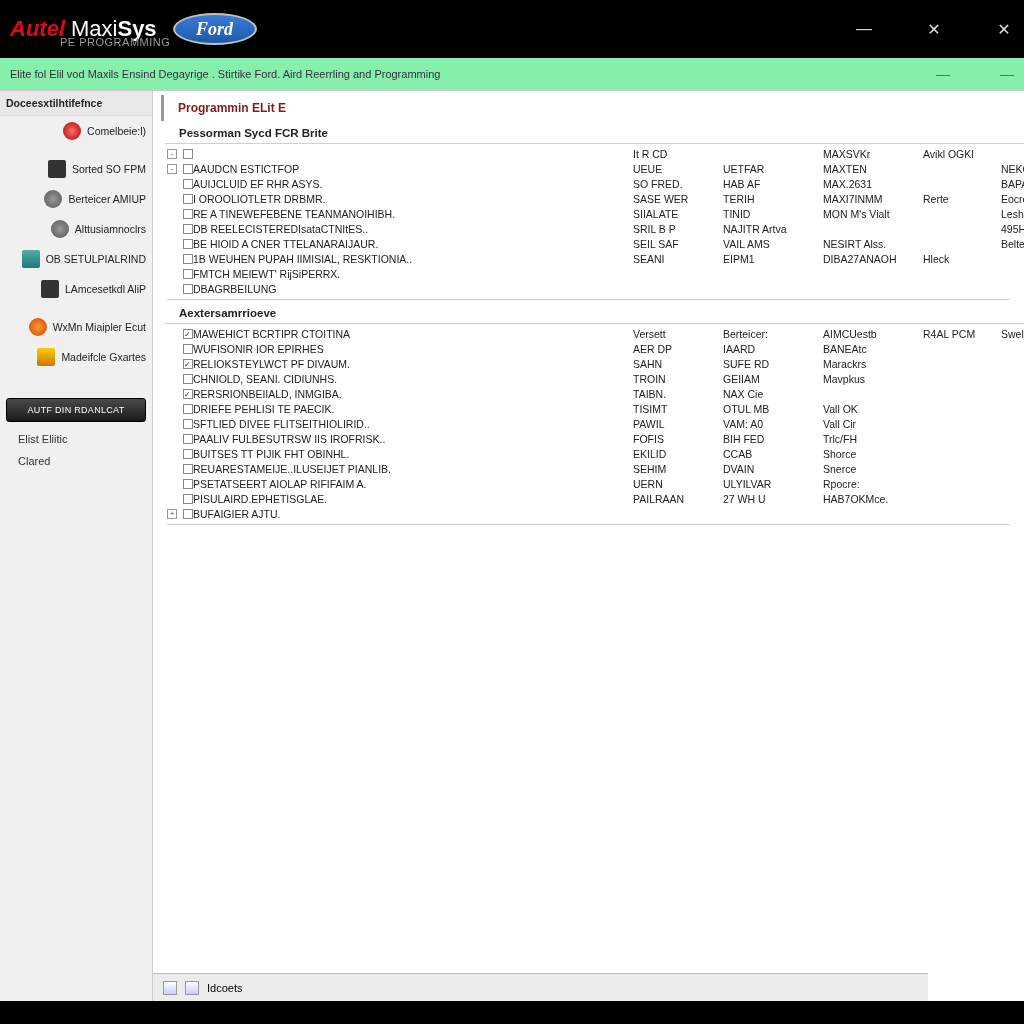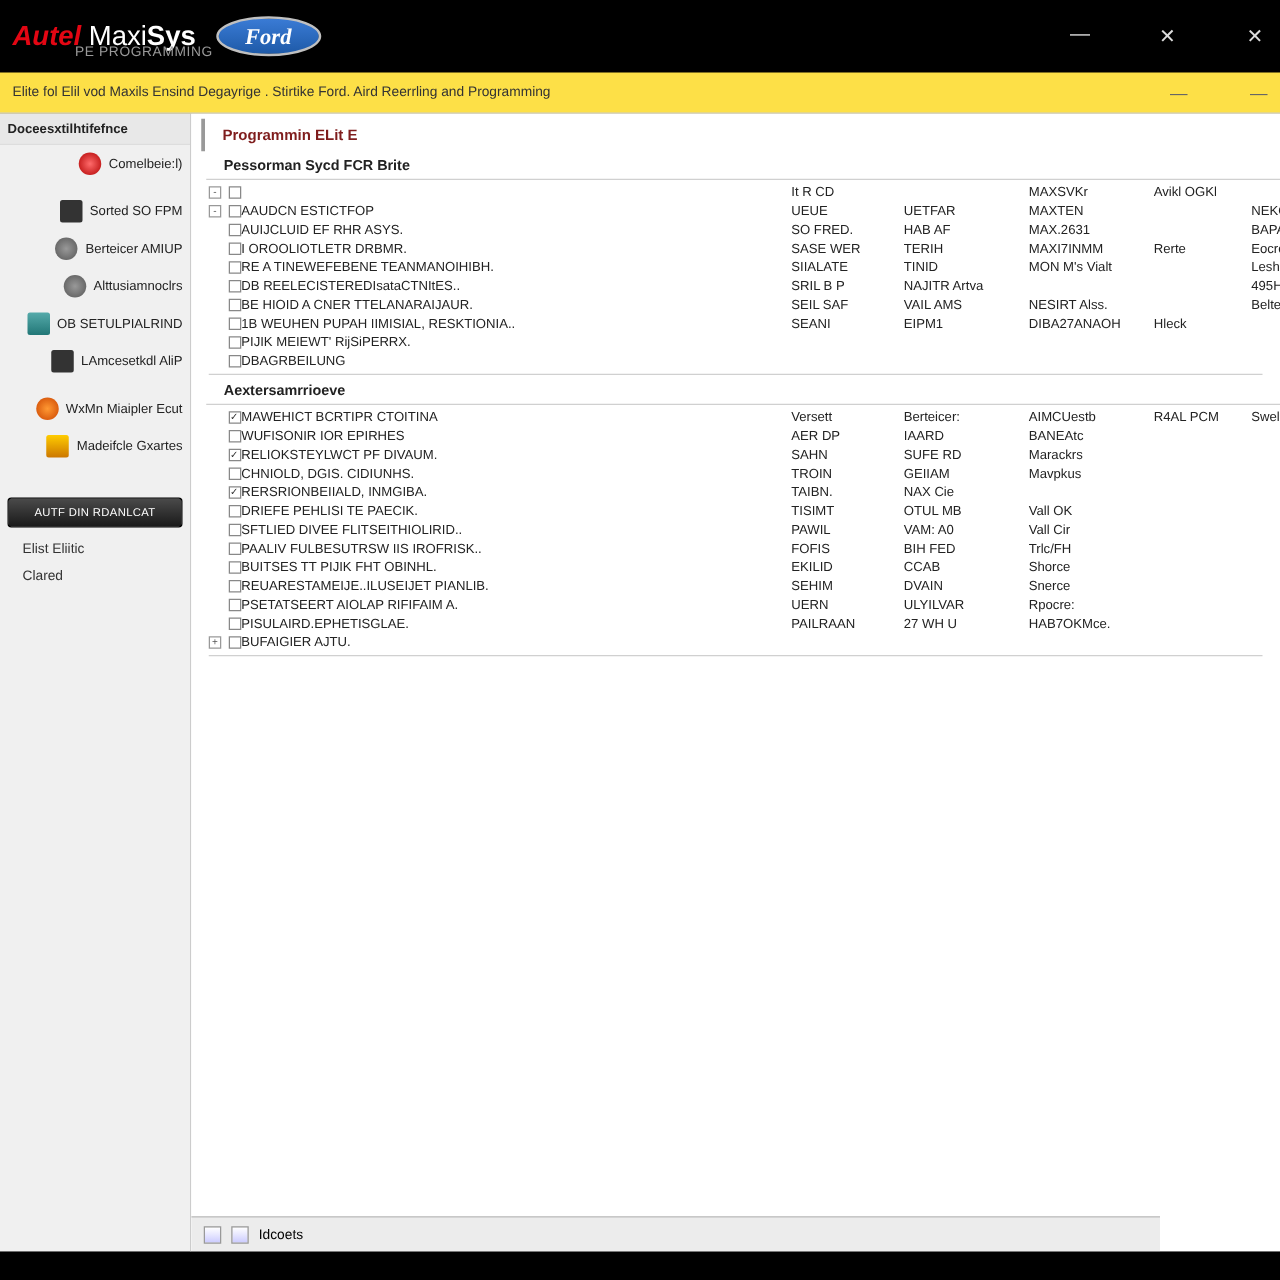--- a/index.html
+++ b/index.html
@@ -7,21 +7,21 @@
     
     .titlebar { height: 58px; background: #000; display: flex; align-items: center; padding: 0 10px; position: relative; }
     .logo-autel { color: #e30613; font-weight: bold; font-size: 22px; font-style: italic; }
     .logo-maxisys { color: #fff; font-size: 22px; margin-left: 6px; }
     .logo-maxisys .sys { font-weight: bold; }
     .logo-sub { color: #999; font-size: 11px; margin-left: 6px; position: absolute; top: 36px; left: 54px; letter-spacing: 0.5px; }
     .ford-oval { margin-left: 16px; width: 84px; height: 32px; background: linear-gradient(#3a7bd5, #1e5aa8); border-radius: 50%; border: 2px solid #c0c0c0; display: flex; align-items: center; justify-content: center; color: #fff; font-style: italic; font-family: cursive; font-size: 18px; font-weight: bold; }
     .win-buttons { margin-left: auto; display: flex; gap: 50px; }
     .win-btn { color: #ddd; font-size: 16px; cursor: pointer; width: 20px; text-align: center; }
     
-    .subbar { height: 26px; background: #fde047; border-bottom: 1px solid #ccc; display: flex; align-items: center; padding: 16px 10px; font-size: 11px; color: #333; position: relative; }
+    .subbar { height: 26px; background: #86efac; border-bottom: 1px solid #ccc; display: flex; align-items: center; padding: 16px 10px; font-size: 11px; color: #333; position: relative; }
     .sub-win { margin-left: auto; display: flex; gap: 50px; font-size: 14px; color: #666; }
     
     .main { display: flex; height: 910px; background: #fff; }
     
     .sidebar { width: 153px; background: #f0f0f0; border-right: 1px solid #ccc; display: flex; flex-direction: column; font-size: 10.5px; }
     .side-header { padding: 6px 6px; font-weight: bold; border-bottom: 1px solid #ddd; background: #e8e8e8; font-size: 10.5px; color: #222; }
     .side-item { display: flex; align-items: center; padding: 6px 6px; gap: 6px; cursor: pointer; color: #222; justify-content: flex-end; }
     .side-icon { width: 18px; height: 18px; border-radius: 3px; display: flex; align-items: center; justify-content: center; font-size: 10px; flex-shrink: 0; }
     .side-group-gap { height: 8px; }
     .side-button { margin: 10px 6px 6px 6px; padding: 6px; background: linear-gradient(#4a4a4a, #1a1a1a); color: #fff; font-size: 9px; text-align: center; border-radius: 3px; border: 1px solid #000; cursor: pointer; letter-spacing: 0.3px; }
@@ -227,21 +227,21 @@
             <div class="c3">EIPM1</div>
             <div class="c4">DIBA27ANAOH</div>
             <div class="c5">Hleck</div>
             <div class="c6"></div>
           </div>
           <div class="row">
             <div class="cell-cb">
               <span style="width: 13px;"></span>
               <span class="cb"></span>
             </div>
-            <div class="c1">PIJIK MEIEWT' RijSiPERRX.</div>
+            <div class="c1">FMTCH MEIEWT' RijSiPERRX.</div>
             <div class="c2"></div>
             <div class="c3"></div>
             <div class="c4"></div>
             <div class="c5"></div>
             <div class="c6"></div>
           </div>
           <div class="row">
             <div class="cell-cb">
               <span style="width: 13px;"></span>
               <span class="cb"></span>
@@ -295,21 +295,21 @@
             <div class="c3">SUFE RD</div>
             <div class="c4">Marackrs</div>
             <div class="c5"></div>
             <div class="c6"></div>
           </div>
           <div class="row">
             <div class="cell-cb">
               <span style="width: 13px;"></span>
               <span class="cb"></span>
             </div>
-            <div class="c1">CHNIOLD, DGIS. CIDIUNHS.</div>
+            <div class="c1">CHNIOLD, SEANI. CIDIUNHS.</div>
             <div class="c2">TROIN</div>
             <div class="c3">GEIIAM</div>
             <div class="c4">Mavpkus</div>
             <div class="c5"></div>
             <div class="c6"></div>
           </div>
           <div class="row">
             <div class="cell-cb">
               <span style="width: 13px;"></span>
               <span class="cb checked"></span>

